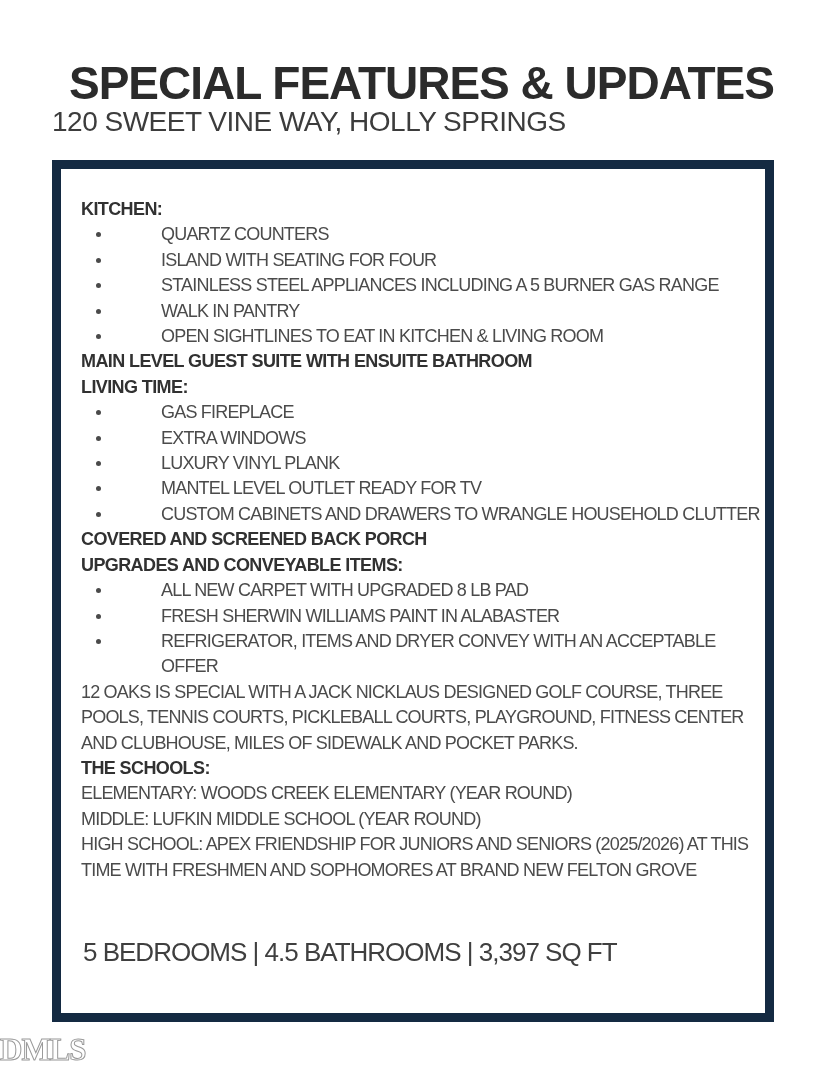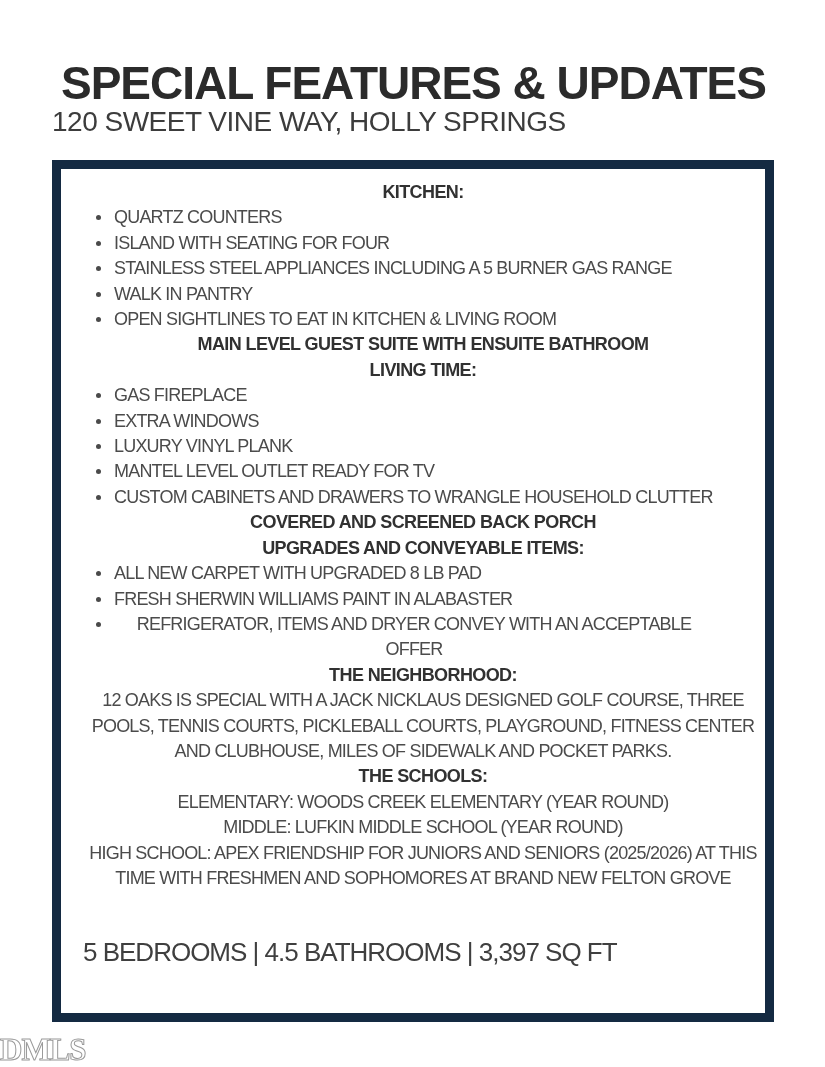--- a/index.html
+++ b/index.html
@@ -12,21 +12,21 @@
   *{margin:0;padding:0;box-sizing:border-box;}
   html,body{width:825px;height:1067px;}
   body{
     position:relative;
     background:#ffffff;
     font-family:"Liberation Sans",sans-serif;
     overflow:hidden;
   }
   .page-title{
     position:absolute;
-    left:61px; top:56px;
+    left:69px; top:56px;
     font-size:46px;
     font-weight:bold;
     letter-spacing:-1px;
     color:var(--title-color);
     white-space:nowrap;
   }
   .page-subtitle{
     position:absolute;
     left:52px; top:106px;
     font-size:28px;
@@ -36,47 +36,47 @@
     white-space:nowrap;
   }
   .features-panel{
     position:absolute;
     left:52px; top:160px;
     width:722px; height:862px;
     border:9px solid var(--border-navy);
     background:#ffffff;
   }
   .panel-content{
-    padding:11px 0 0 20px;
+    padding:28px 0 0 20px;
     width:704px;
     font-size:18px;
     line-height:25.4px;
     letter-spacing:-0.8px;
     color:var(--body-color);
-    text-align:center;
   }
   .sec-heading{
     font-weight:bold;
     color:var(--heading-color);
     letter-spacing:-0.6px;
   }
   .bullet-row{
     display:flex;
     align-items:flex-start;
     padding-left:15px;
   }
   .dot{
     flex:0 0 auto;
     width:5px;height:5px;
     border-radius:50%;
     background:#4a4a4a;
     margin:10px 13px 0 0;
   }
   .bullet-text{
     max-width:600px;
+    margin-left:47px;
   }
   .sec-para{
     max-width:684px;
   }
   .panel-footer{
     position:absolute;
     left:22px; top:768px;
     font-size:26px;
     letter-spacing:-1px;
     color:#3f3f3f;
@@ -154,21 +154,20 @@
         <span class="bullet-text">ALL NEW CARPET WITH UPGRADED 8 LB PAD</span>
       </div>
       <div class="bullet-row">
         <span class="dot"></span>
         <span class="bullet-text">FRESH SHERWIN WILLIAMS PAINT IN ALABASTER</span>
       </div>
       <div class="bullet-row">
         <span class="dot"></span>
         <span class="bullet-text">REFRIGERATOR, ITEMS AND DRYER CONVEY WITH AN ACCEPTABLE OFFER</span>
       </div>
-      <div class="sec-heading">THE NEIGHBORHOOD:</div>
       <div class="sec-para">12 OAKS IS SPECIAL WITH A JACK NICKLAUS DESIGNED GOLF COURSE, THREE POOLS, TENNIS COURTS, PICKLEBALL COURTS, PLAYGROUND, FITNESS CENTER AND CLUBHOUSE, MILES OF SIDEWALK AND POCKET PARKS.</div>
       <div class="sec-heading">THE SCHOOLS:</div>
       <div class="sec-para">ELEMENTARY: WOODS CREEK ELEMENTARY (YEAR ROUND)</div>
       <div class="sec-para">MIDDLE: LUFKIN MIDDLE SCHOOL (YEAR ROUND)</div>
       <div class="sec-para">HIGH SCHOOL: APEX FRIENDSHIP FOR JUNIORS AND SENIORS (2025/2026) AT THIS TIME WITH FRESHMEN AND SOPHOMORES AT BRAND NEW FELTON GROVE</div>
     </div>
 
   <div class="panel-footer">5 BEDROOMS | 4.5 BATHROOMS | 3,397 SQ FT</div>
 </div>
 

